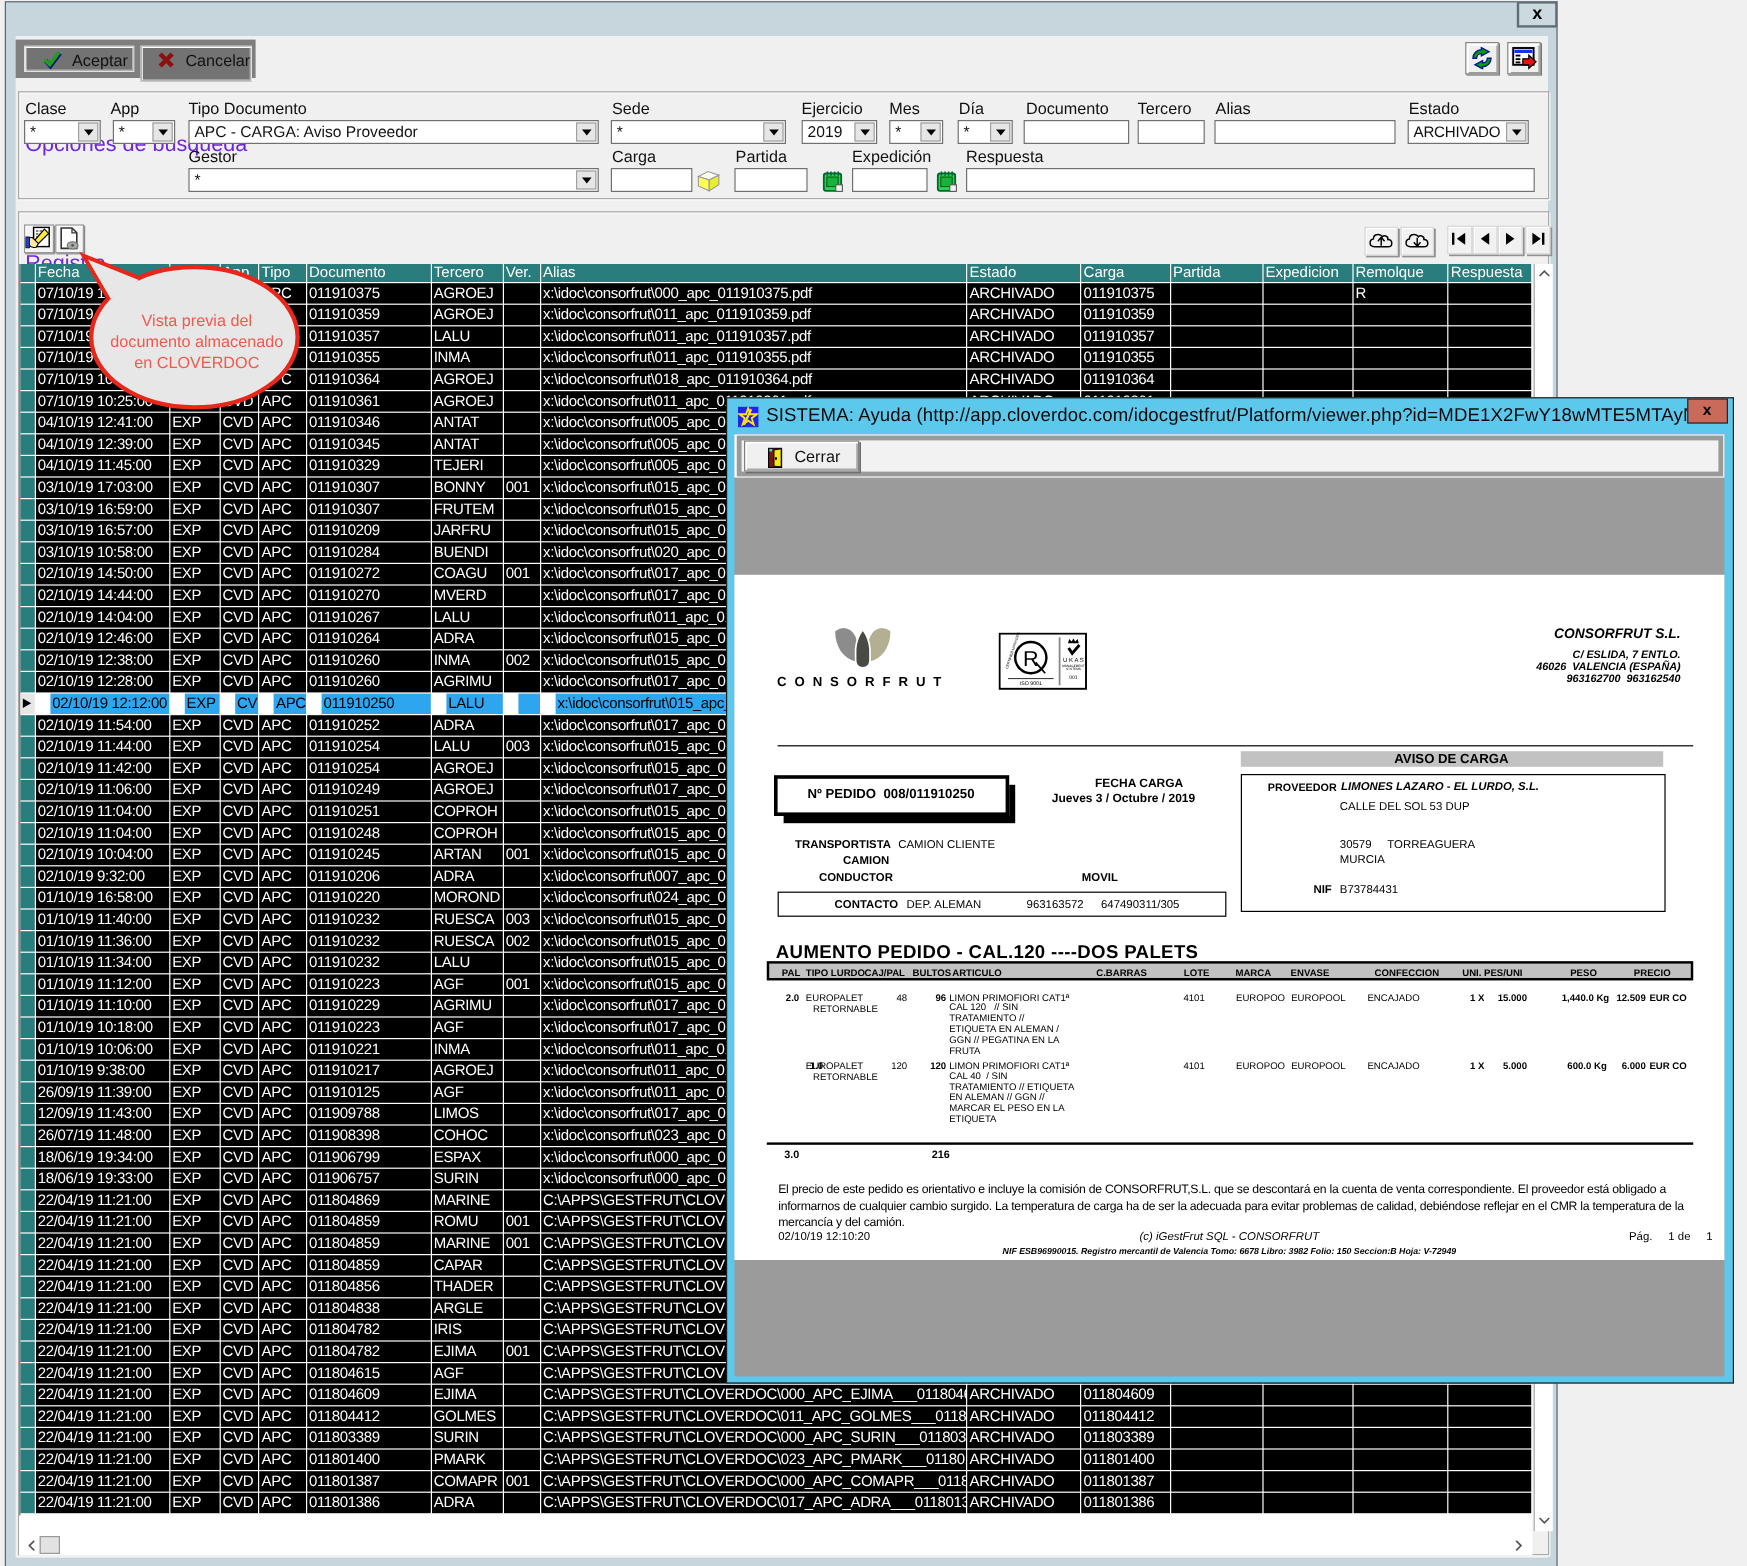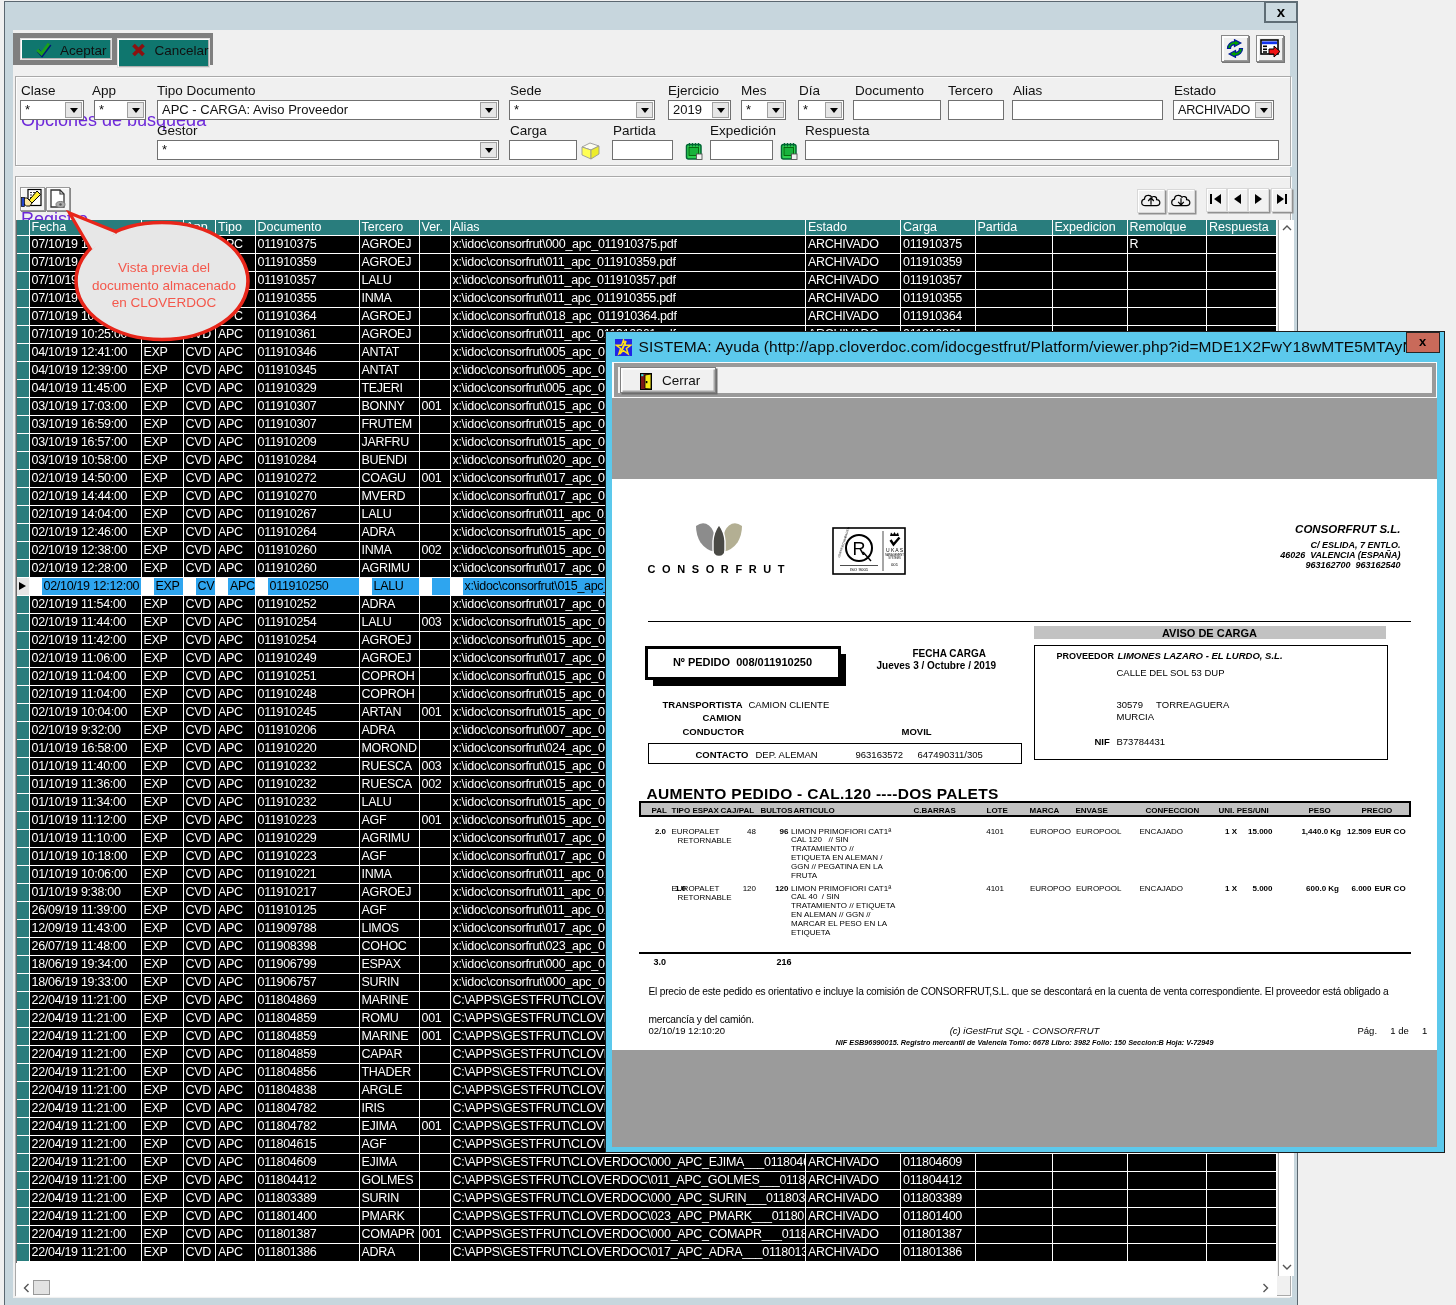--- a/index.html
+++ b/index.html
@@ -4,21 +4,21 @@
 *{margin:0;padding:0;box-sizing:border-box;font-family:"Liberation Sans",sans-serif;}
 html,body{width:1456px;height:1305px;background:#f0f0f0;position:relative;overflow:hidden;}
 .a{position:absolute;}
 #win{left:4px;top:1px;width:1294px;height:1308px;background:#c7d6dd;border:1px solid #5b6770;}
 #title{left:0;top:0;width:100%;height:28px;color:#111;font-size:15px;text-align:center;line-height:29px;}
 #xbtn{left:1259px;top:-1px;width:34px;height:22px;border:2px solid #5f6d75;background:#ccdae0;color:#000;
   font-size:15px;font-weight:bold;text-align:center;line-height:17px;}
 #client{left:8px;top:28px;width:1277px;height:1268px;background:#f0f0f0;}
 
 .tbgroup{background:#7f7f7f;}
-.tbtn{background:#0f766e;border:1px solid #e0e0e0;box-shadow:inset 1px 1px 0 #fff, inset -1px -1px 0 #b0b0b0;
+.tbtn{background:#737373;border:1px solid #e0e0e0;box-shadow:inset 1px 1px 0 #fff, inset -1px -1px 0 #b0b0b0;
   font-size:15px;color:#111;}
 .icobtn{background:#f0f0f0;border:1px solid #888;box-shadow:inset 1px 1px 0 #fff,inset 2px 2px 0 #fdfdfd,inset -1px -1px 0 #9a9a9a, 1px 1px 0 #777;}
 
 .gb{border:1px solid #a9a9a9;box-shadow:inset 1px 1px 0 #fdfdfd,1px 1px 0 #fdfdfd;}
 .gblabel{background:#f0f0f0;font-size:18px;color:#6d28d9;padding:0 3px;line-height:13px;margin-top:44px;}
 .lab{font-size:13.5px;color:#111;white-space:nowrap;}
 .combo{background:#fff;border:1px solid #707070;}
 .combo .t{position:absolute;left:4px;top:1.5px;font-size:13px;color:#111;white-space:nowrap;}
 .cbtn{position:absolute;right:1px;top:1px;bottom:1px;width:17px;background:#e6e6e6;border:1px solid #a0a0a0;}
 .cbtn:after{content:"";position:absolute;left:3.5px;top:5.5px;width:0;height:0;
@@ -1172,21 +1172,21 @@
 <div class="d b" style="left:70.5px;top:246.5px;font-size:9.5px;">CONDUCTOR</div>
 <div class="d b" style="left:289.5px;top:246.5px;font-size:9.5px;">MOVIL</div>
 <div class="a" style="left:35.5px;top:264px;width:374px;height:20.5px;background:#fff;border:1.2px solid #000;"></div>
 <div class="d b" style="left:83.5px;top:269.5px;font-size:9.5px;">CONTACTO</div>
 <div class="d" style="left:143.5px;top:269.5px;font-size:9.5px;">DEP. ALEMAN</div>
 <div class="d" style="left:243.5px;top:269.5px;font-size:9.5px;">963163572</div>
 <div class="d" style="left:305.5px;top:269.5px;font-size:9.5px;">647490311/305</div>
 <div class="d b" style="left:34.5px;top:305.5px;font-size:15.5px;letter-spacing:0.3px;">AUMENTO PEDIDO - CAL.120 ----DOS PALETS</div>
 <div class="a" style="left:27px;top:322px;width:772px;height:15.5px;background:#c2c2c2;border:2.4px solid #000;"></div>
 <div class="d b" style="left:39.5px;top:327px;font-size:8px;">PAL</div>
-<div class="d b" style="left:59.5px;top:327px;font-size:8px;">TIPO ESPAX</div>
+<div class="d b" style="left:59.5px;top:327px;font-size:8px;">TIPO LURDO</div>
 <div class="d b" style="left:108.5px;top:327px;font-size:8px;">CAJ/PAL</div>
 <div class="d b" style="left:148.5px;top:327px;font-size:8px;">BULTOS</div>
 <div class="d b" style="left:181.5px;top:327px;font-size:8px;">ARTICULO</div>
 <div class="d b" style="left:301.5px;top:327px;font-size:8px;">C.BARRAS</div>
 <div class="d b" style="left:374.5px;top:327px;font-size:8px;">LOTE</div>
 <div class="d b" style="left:417.5px;top:327px;font-size:8px;">MARCA</div>
 <div class="d b" style="left:463.5px;top:327px;font-size:8px;">ENVASE</div>
 <div class="d b" style="left:533.5px;top:327px;font-size:8px;">CONFECCION</div>
 <div class="d b" style="left:606.5px;top:327px;font-size:8px;">UNI. PES/UNI</div>
 <div class="d b" style="left:696.5px;top:327px;font-size:8px;">PESO</div>
@@ -1228,19 +1228,20 @@
 <div class="d" style="left:527.5px;top:404.5px;font-size:8px;">ENCAJADO</div>
 <div class="d b" style="left:613px;top:404.5px;font-size:8px;">1 X</div>
 <div class="d b" style="left:600.5px;top:404.5px;width:60px;text-align:right;font-size:8px;">5.000</div>
 <div class="d b" style="left:667px;top:404.5px;width:60px;text-align:right;font-size:8px;">600.0 Kg</div>
 <div class="d b" style="left:699.5px;top:404.5px;width:60px;text-align:right;font-size:8px;">6.000</div>
 <div class="d b" style="left:762.5px;top:404.5px;font-size:8px;">EUR CO</div>
 <div class="a" style="left:27px;top:472.5px;width:772px;height:2.6px;background:#000;"></div>
 <div class="d b" style="left:41.5px;top:477.5px;font-size:9px;">3.0</div>
 <div class="d b" style="left:164.5px;top:477.5px;font-size:9px;">216</div>
 <div class="a" style="left:36.5px;top:507px;font-size:10.2px;letter-spacing:-0.22px;color:#000;white-space:nowrap;">El precio de este pedido es orientativo e incluye la comisión de CONSORFRUT,S.L. que se descontará en la cuenta de venta correspondiente. El proveedor está obligado a</div>
+<div class="a" style="left:36.5px;top:521px;font-size:10.2px;letter-spacing:-0.22px;color:#000;white-space:nowrap;">informarnos de cualquier cambio surgido. La temperatura de carga ha de ser la adecuada para evitar problemas de calidad, debiéndose reflejar en el CMR la temperatura de la</div>
 <div class="a" style="left:36.5px;top:535px;font-size:10.2px;letter-spacing:-0.22px;color:#000;white-space:nowrap;">mercancía y del camión.</div>
 <div class="d" style="left:36.5px;top:545.5px;font-size:9.5px;">02/10/19 12:10:20</div>
 <div class="d" style="left:0;top:545.5px;width:825px;text-align:center;font-size:9.5px;font-style:italic;">(c) iGestFrut SQL - CONSORFRUT</div>
 <div class="d" style="left:745.5px;top:545.5px;font-size:9.5px;">Pág.&nbsp;&nbsp;&nbsp;&nbsp;&nbsp;1 de&nbsp;&nbsp;&nbsp;&nbsp;&nbsp;1</div>
 <div class="d bi" style="left:0;top:559px;width:825px;text-align:center;font-size:7.3px;">NIF ESB96990015. Registro mercantil de Valencia Tomo: 6678 Libro: 3982 Folio: 150 Seccion:B Hoja: V-72949</div>
 </div>
 </div>
 </div>
 </body></html>

